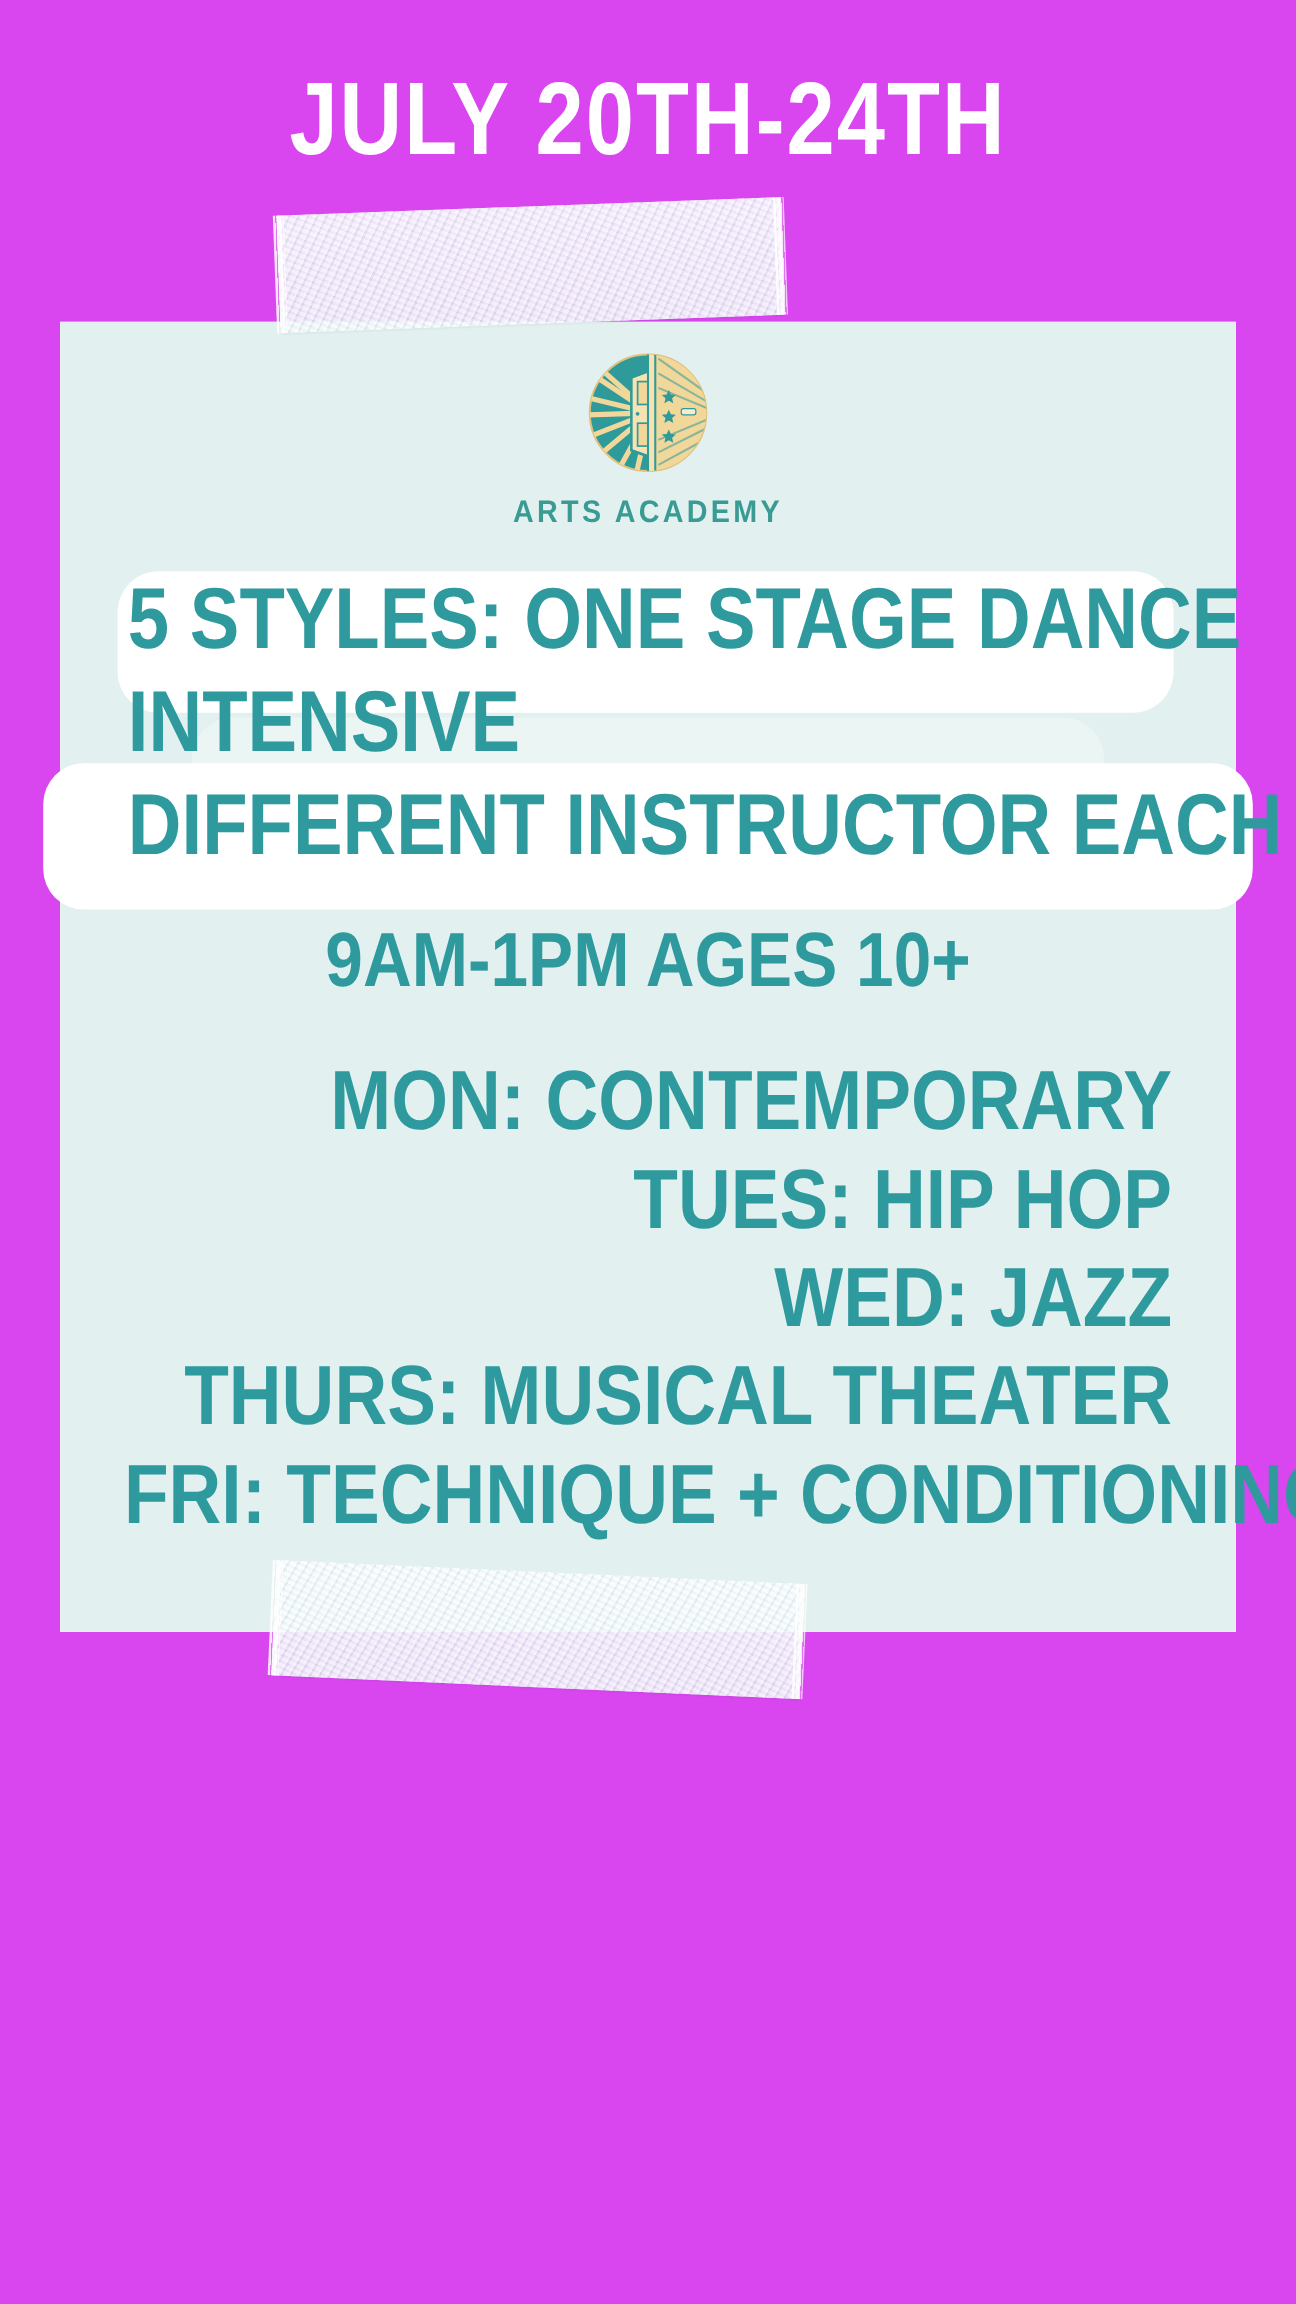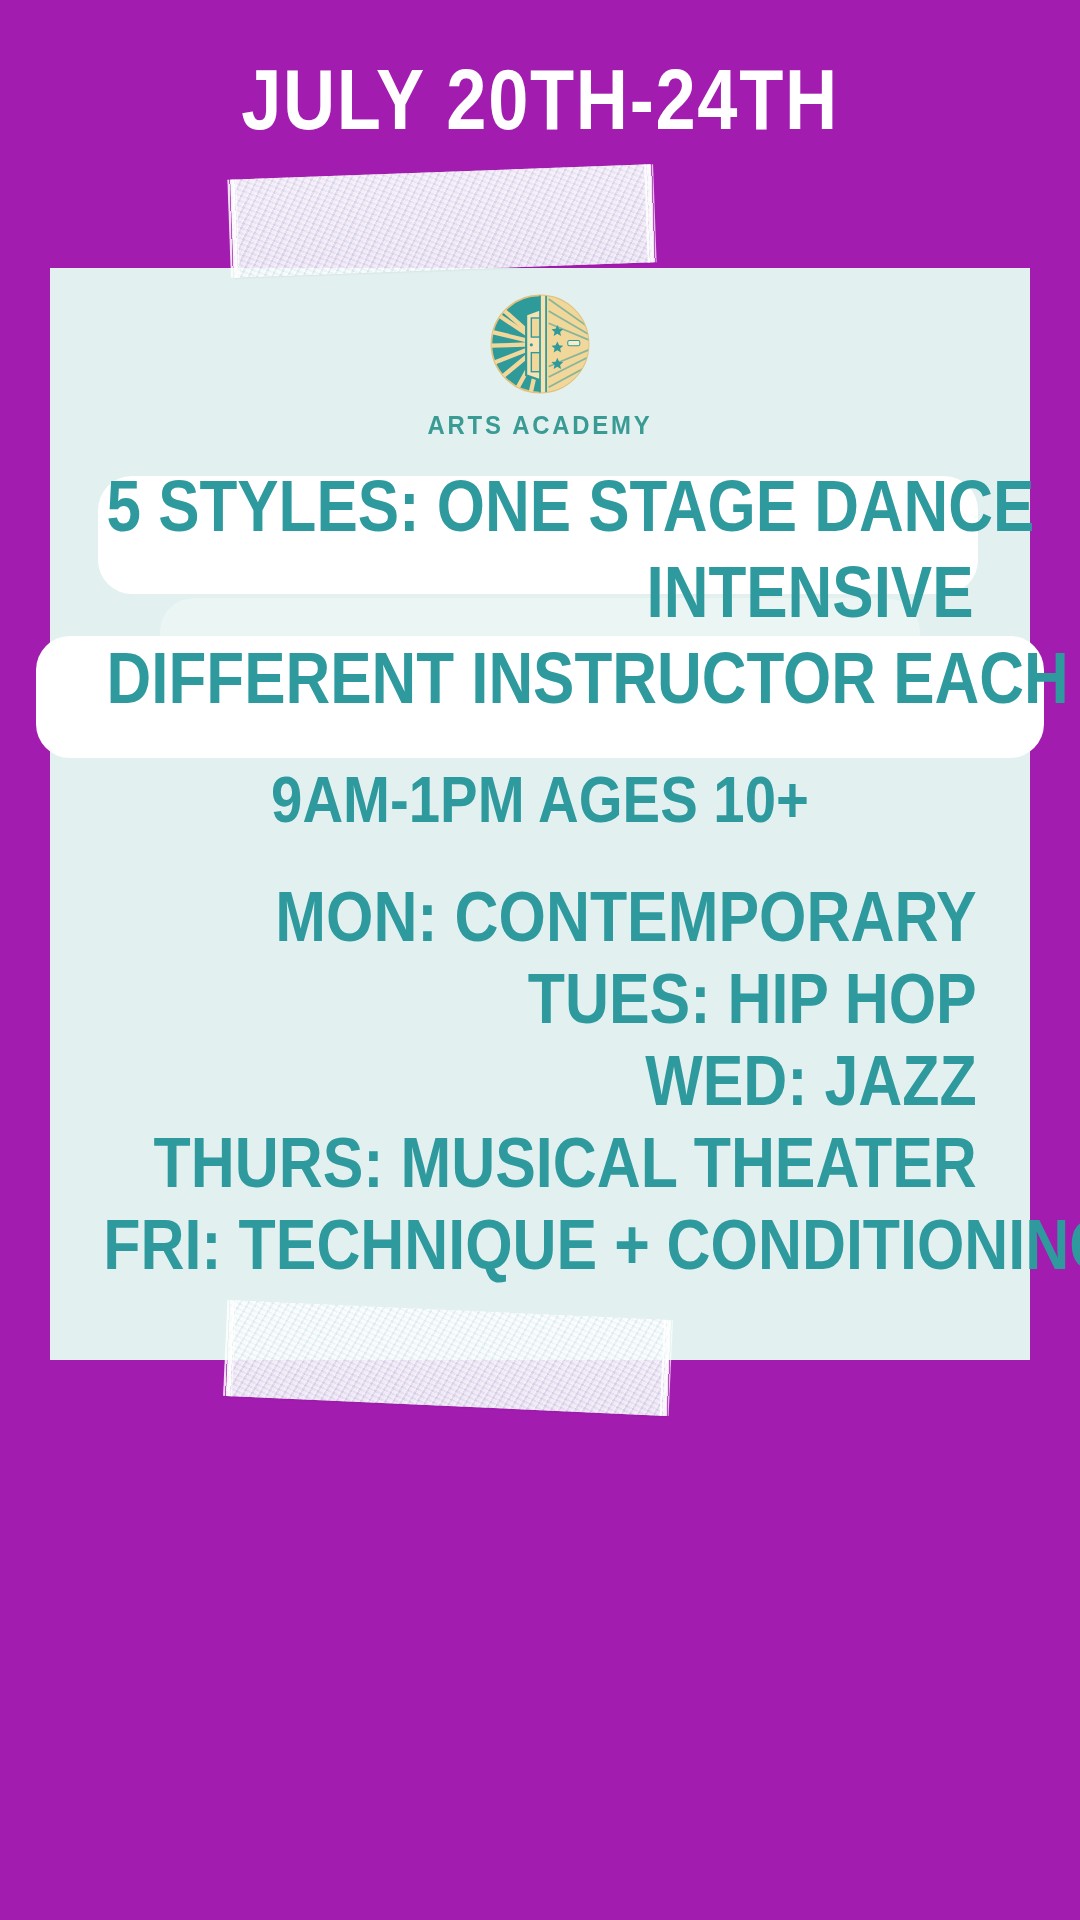--- a/index.html
+++ b/index.html
@@ -4,21 +4,21 @@
 <style>
   html, body {
     margin: 0;
     padding: 0;
     background: #2f87a0;
   }
   .poster {
     position: relative;
     width: 1080px;
     height: 1920px;
-    background: #a21caf;
+    background: #d946ef;
     overflow: hidden;
     font-family: "Liberation Sans", sans-serif;
   }
 
   
   .date-header {
     position: absolute;
     top: 56px;
     left: 0;
     width: 1080px;
@@ -124,23 +124,23 @@
     letter-spacing: 3px;
     color: #3a9b95;
     transform: scaleX(0.92);
     white-space: nowrap;
   }
 
   
   .headline-block {
     position: absolute;
     left: -14px;
-    top: 195px;
+    top: 205px;
     width: 1008px;
-    text-align: right;
+    text-align: left;
   }
   .hl-line {
     position: relative;
     display: block;
     color: #2f9a9e;
     font-family: "Liberation Sans", sans-serif;
     font-weight: 700;
     font-size: 72px;
     line-height: 86px;
     letter-spacing: 0px;

